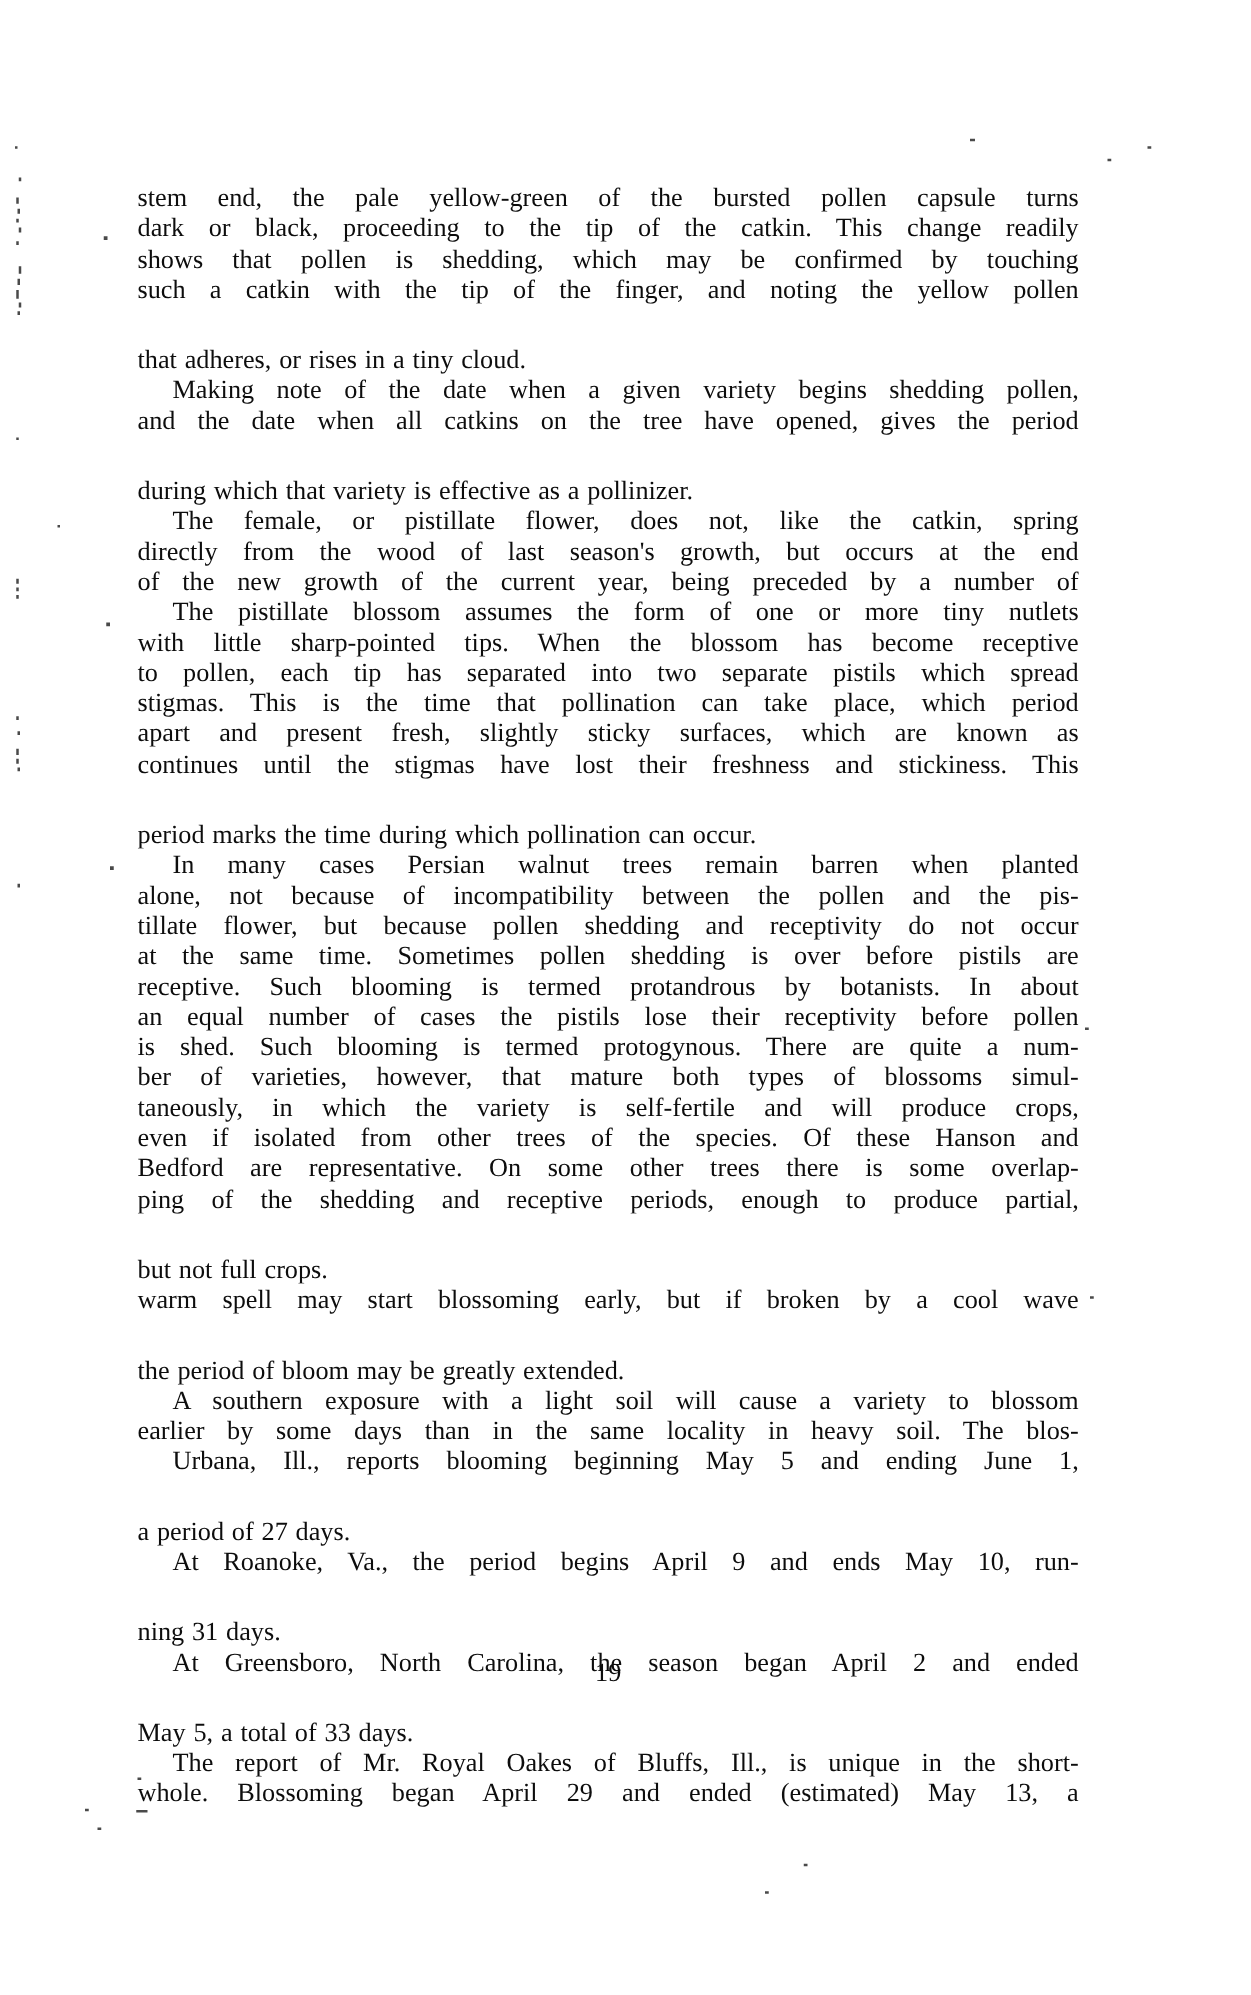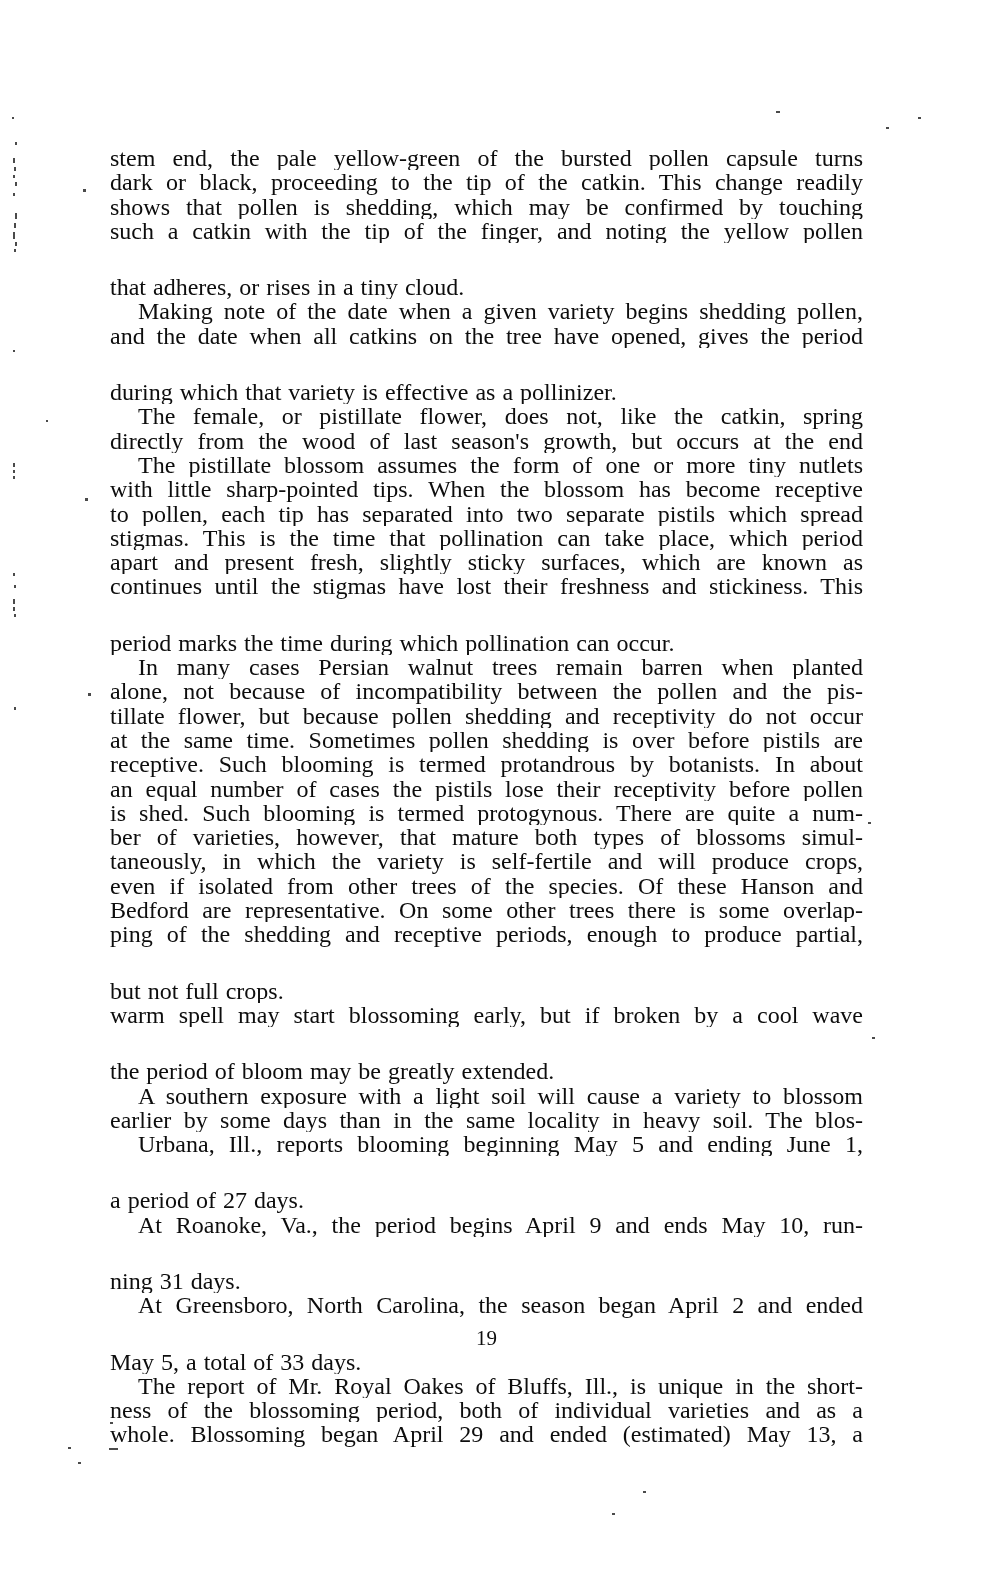--- a/index.html
+++ b/index.html
@@ -20,21 +20,21 @@
     position: absolute;
     left: 110px;
     top: 146px;
     width: 753px;
   }
   .para {
     margin: 0;
     padding: 0;
   }
   .line {
-    font-size: 24px;
+    font-size: 21px;
     line-height: 24.3px;
     height: 24.3px;
     overflow: hidden;
     text-align: justify;
     text-align-last: justify;
     word-spacing: 1px;
     white-space: nowrap;
   }
   .line.last {
     text-align: left;
@@ -72,20 +72,21 @@
         <div class="line last">that adheres, or rises in a tiny cloud.</div>
       </div>
       <div class="para">
         <div class="line first">Making note of the date when a given variety begins shedding pollen,</div>
         <div class="line">and the date when all catkins on the tree have opened, gives the period</div>
         <div class="line last">during which that variety is effective as a pollinizer.</div>
       </div>
       <div class="para">
         <div class="line first">The female, or pistillate flower, does not, like the catkin, spring</div>
         <div class="line">directly from the wood of last season's growth, but occurs at the end</div>
+        <div class="line">of the new growth of the current year, being preceded by a number of</div>
       </div>
       <div class="para">
         <div class="line first">The pistillate blossom assumes the form of one or more tiny nutlets</div>
         <div class="line">with little sharp-pointed tips. When the blossom has become receptive</div>
         <div class="line">to pollen, each tip has separated into two separate pistils which spread</div>
         <div class="line">stigmas. This is the time that pollination can take place, which period</div>
         <div class="line">apart and present fresh, slightly sticky surfaces, which are known as</div>
         <div class="line">continues until the stigmas have lost their freshness and stickiness. This</div>
         <div class="line last">period marks the time during which pollination can occur.</div>
       </div>
@@ -119,21 +120,20 @@
       <div class="para">
         <div class="line first">At Roanoke, Va., the period begins April 9 and ends May 10, run-</div>
         <div class="line last">ning 31 days.</div>
       </div>
       <div class="para">
         <div class="line first">At Greensboro, North Carolina, the season began April 2 and ended</div>
         <div class="line last">May 5, a total of 33 days.</div>
       </div>
       <div class="para">
         <div class="line first">The report of Mr. Royal Oakes of Bluffs, Ill., is unique in the short-</div>
-        <div class="line">ness of the blossoming period, both of individual varieties and as a</div>
         <div class="line">whole. Blossoming began April 29 and ended (estimated) May 13, a</div>
       </div>
     </div>
   <div class="page-number">19</div>
   <div id="artifacts">
       <div class="speck" style="left: 12px; top: 117px; width: 2px; height: 2px;"></div>
       <div class="speck" style="left: 15px; top: 142px; width: 2px; height: 3px;"></div>
       <div class="speck" style="left: 13px; top: 158px; width: 2px; height: 5px;"></div>
       <div class="speck" style="left: 14px; top: 167px; width: 2px; height: 4px;"></div>
       <div class="speck" style="left: 13px; top: 175px; width: 2px; height: 3px;"></div>

